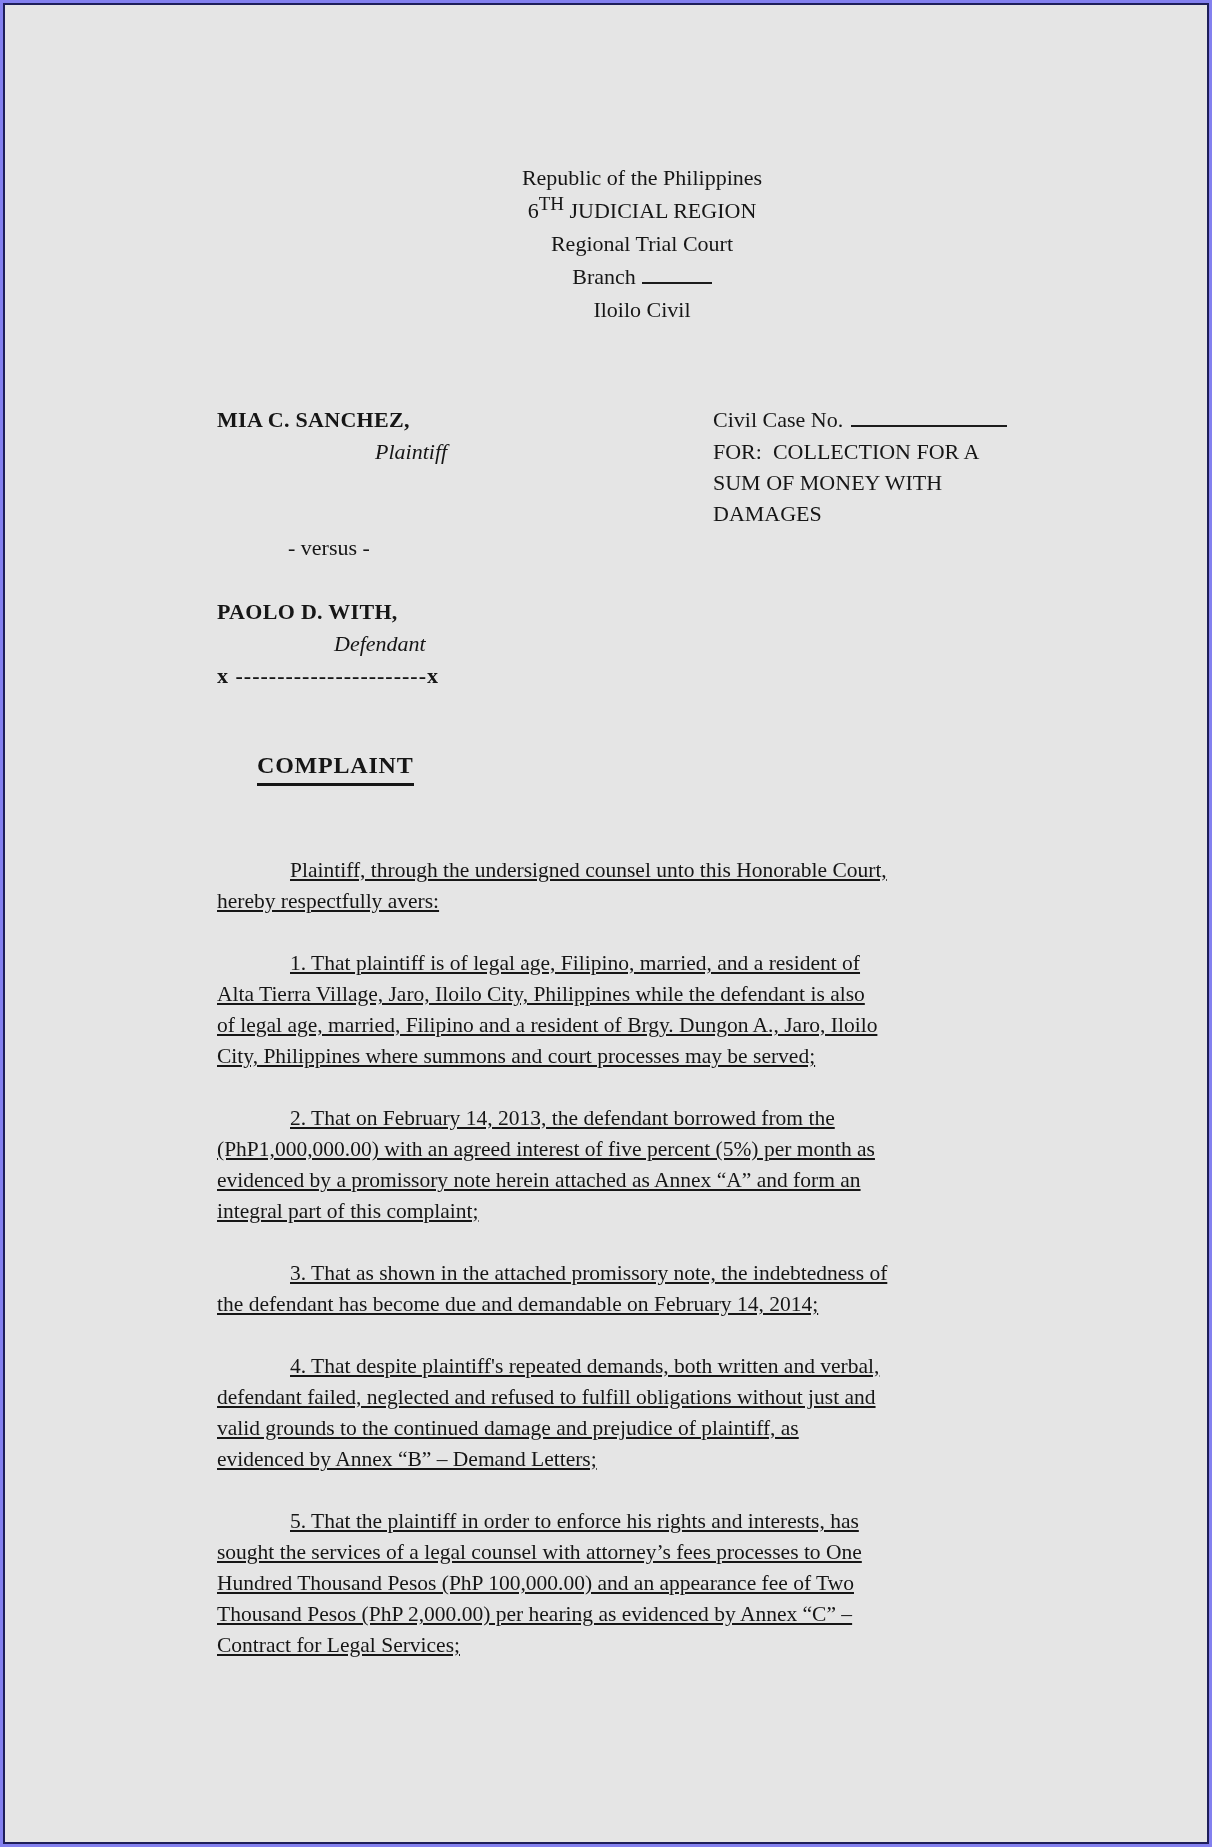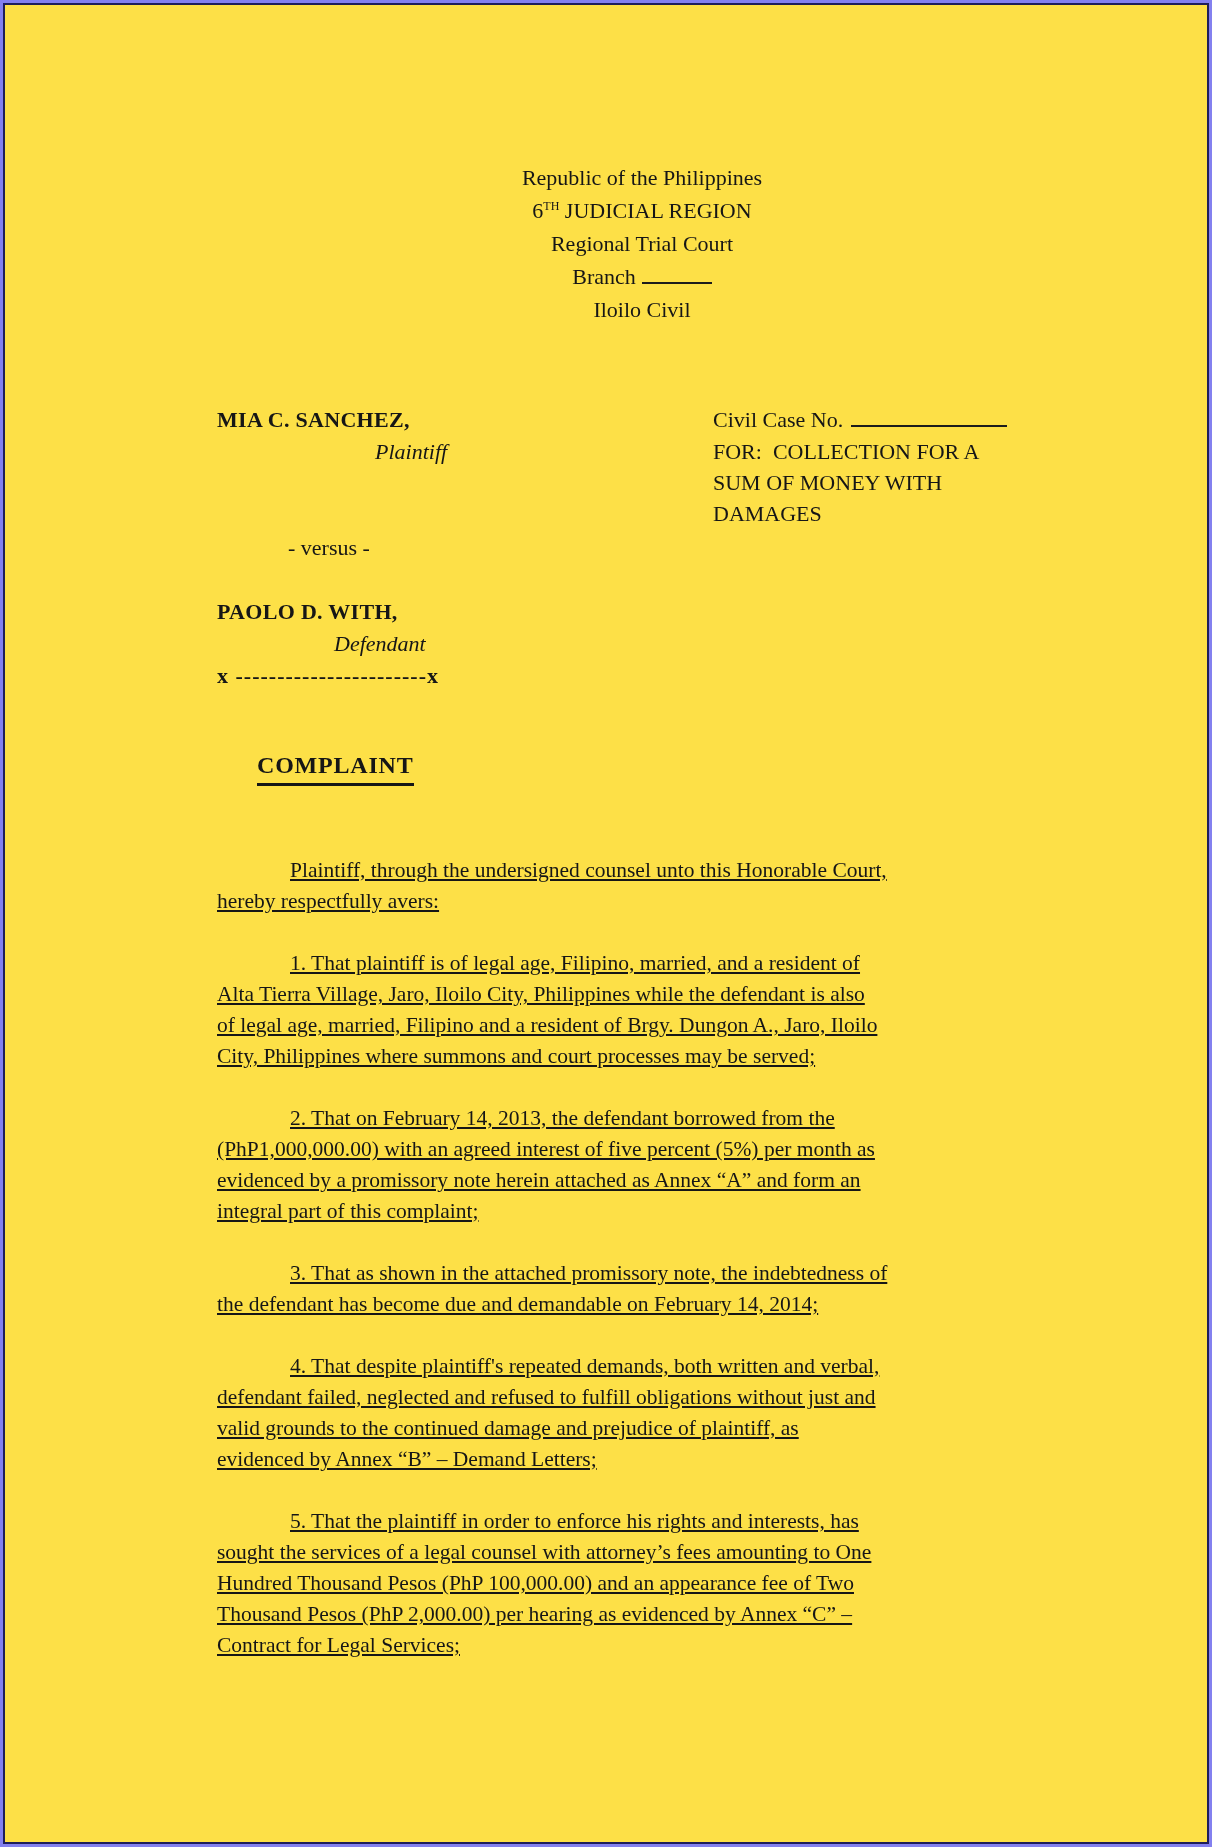--- a/index.html
+++ b/index.html
@@ -11,38 +11,38 @@
   html, body { background: #ffffff; }
   body {
     width: 1212px;
     font-family: "Liberation Serif", "DejaVu Serif", serif;
     color: var(--text);
   }
   .page {
     width: 1212px;
     height: 1847px;
     border: 3px solid var(--border-outer);
-    background: #fde047;
+    background: #e5e5e5;
     overflow: hidden;
   }
   .page-inner {
     width: 100%;
     height: 100%;
     border: 2px solid var(--border-inner);
     padding: 156px 180px 0 212px;
     overflow: hidden;
   }
   .court-header {
     text-align: center;
     padding-left: 40px;
     font-size: 22px;
     line-height: 33px;
   }
   .court-header sup {
-    font-size: 12px;
+    font-size: 19px;
     vertical-align: super;
     line-height: 0;
   }
   .blank-underline {
     display: inline-block;
     border-bottom: 2px solid #1c1c1c;
     height: 0.95em;
     vertical-align: baseline;
   }
   .branch-blank { width: 70px; margin-left: 6px; }
@@ -154,21 +154,21 @@
           <div class="tline">the defendant has become due and demandable on February 14, 2014;</div>
         </div>
       <div class="para">
           <div class="tline">4. That despite plaintiff's repeated demands, both written and verbal,</div>
           <div class="tline">defendant failed, neglected and refused to fulfill obligations without just and</div>
           <div class="tline">valid grounds to the continued damage and prejudice of plaintiff, as</div>
           <div class="tline">evidenced by Annex “B” – Demand Letters;</div>
         </div>
       <div class="para">
           <div class="tline">5. That the plaintiff in order to enforce his rights and interests, has</div>
-          <div class="tline">sought the services of a legal counsel with attorney’s fees amounting to One</div>
+          <div class="tline">sought the services of a legal counsel with attorney’s fees processes to One</div>
           <div class="tline">Hundred Thousand Pesos (PhP 100,000.00) and an appearance fee of Two</div>
           <div class="tline">Thousand Pesos (PhP 2,000.00) per hearing as evidenced by Annex “C” –</div>
           <div class="tline">Contract for Legal Services;</div>
         </div>
     </div>
 
   </div>
 </div>
 
 </body></html>

